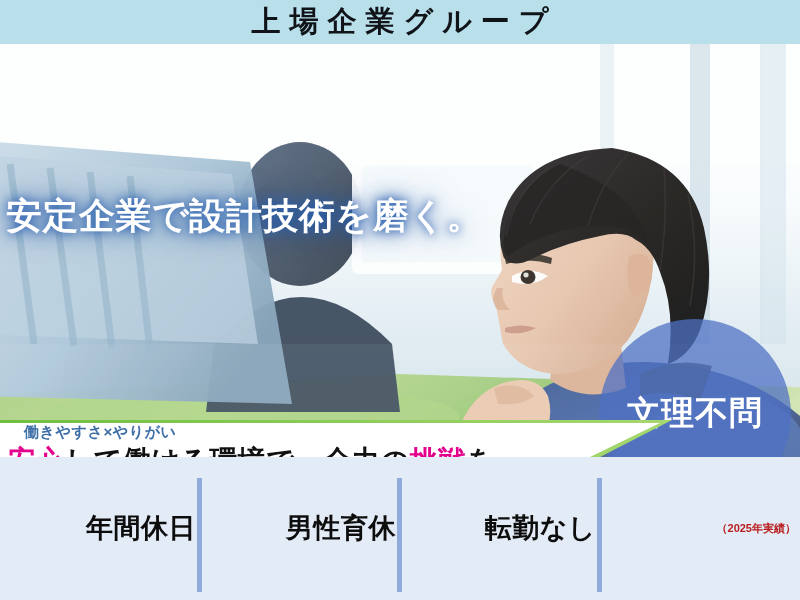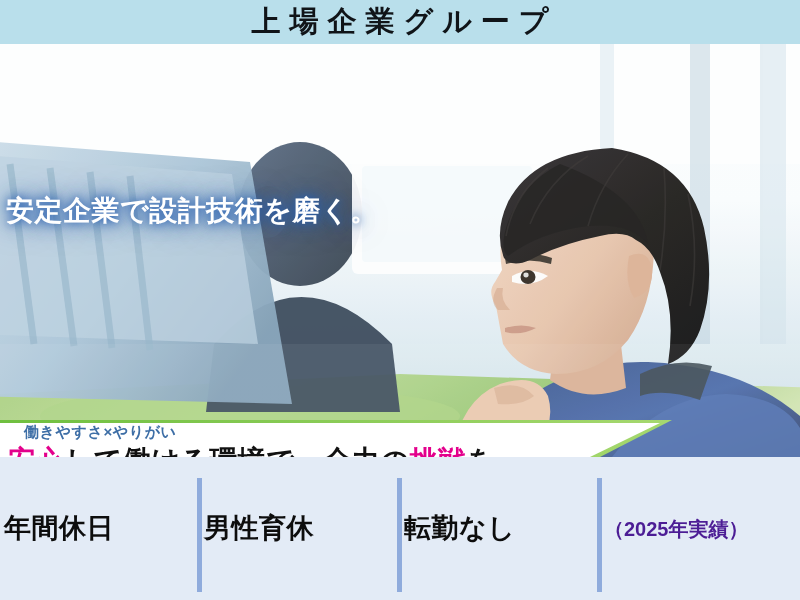--- a/index.html
+++ b/index.html
@@ -52,21 +52,21 @@
 
   
   .headline {
     position: absolute;
     left: 6px;
     top: 148px;
     width: 560px;
     z-index: 6;
   }
   .headline-line {
-    font-size: 28px;
+    font-size: 36px;
     font-weight: bold;
     color: #ffffff;
     line-height: 1.33;
     letter-spacing: 0.5px;
     white-space: nowrap;
     text-shadow:
       0 0 9px rgba(40,95,175,0.95),
       0 0 18px rgba(40,95,175,0.80),
       0 0 30px rgba(30,80,160,0.55);
   }
@@ -137,38 +137,38 @@
     width: 800px;
     height: 143px;
     background: #e3ebf6;
     display: flex;
     align-items: stretch;
   }
   .feature {
     flex: 1 1 0;
     display: flex;
     flex-direction: column;
-    align-items: flex-start;
+    align-items: flex-end;
     justify-content: center;
     text-align: center;
     position: relative;
     padding: 12px 4px;
   }
   .feature-line {
     font-size: 27px;
     font-weight: bold;
     color: #0d0d0d;
     line-height: 1.32;
     letter-spacing: 0.5px;
     white-space: nowrap;
   }
   .feature-note {
-    font-size: 20px;
-    font-weight: bold;
-    color: #4c1d95;
+    font-size: 11px;
+    font-weight: bold;
+    color: #b91c1c;
     line-height: 1.3;
     letter-spacing: 0;
     white-space: nowrap;
     margin-top: 0;
   }
   .divider {
     position: absolute;
     top: 21px;
     width: 5px;
     height: 114px;
@@ -344,20 +344,23 @@
       </g>
 
       <rect x="0" y="0" width="800" height="413" fill="#eaf3f8" opacity="0.10"></rect>
       <rect x="0" y="300" width="800" height="113" fill="#ffffff" opacity="0.06"></rect>
     </svg>
 
     <div class="headline">
       <div class="headline-line">安定企業で設計技術を磨く。</div>
     </div>
 
+    <div class="badge-circle">
+      <span class="badge-text">文理不問</span>
+    </div>
 
     <div class="ribbon">
       <svg class="ribbon-svg" width="672" height="74" viewBox="0 0 672 74">
         <defs>
           <linearGradient id="ribbonEdge" x1="0" y1="0" x2="1" y2="0">
             <stop offset="0%" stop-color="#6fbf3f"></stop>
             <stop offset="100%" stop-color="#a6d86f"></stop>
           </linearGradient>
         </defs>
         <polygon points="0,0 672,0 600,37 672,74 0,74" fill="url(#ribbonEdge)"></polygon>

